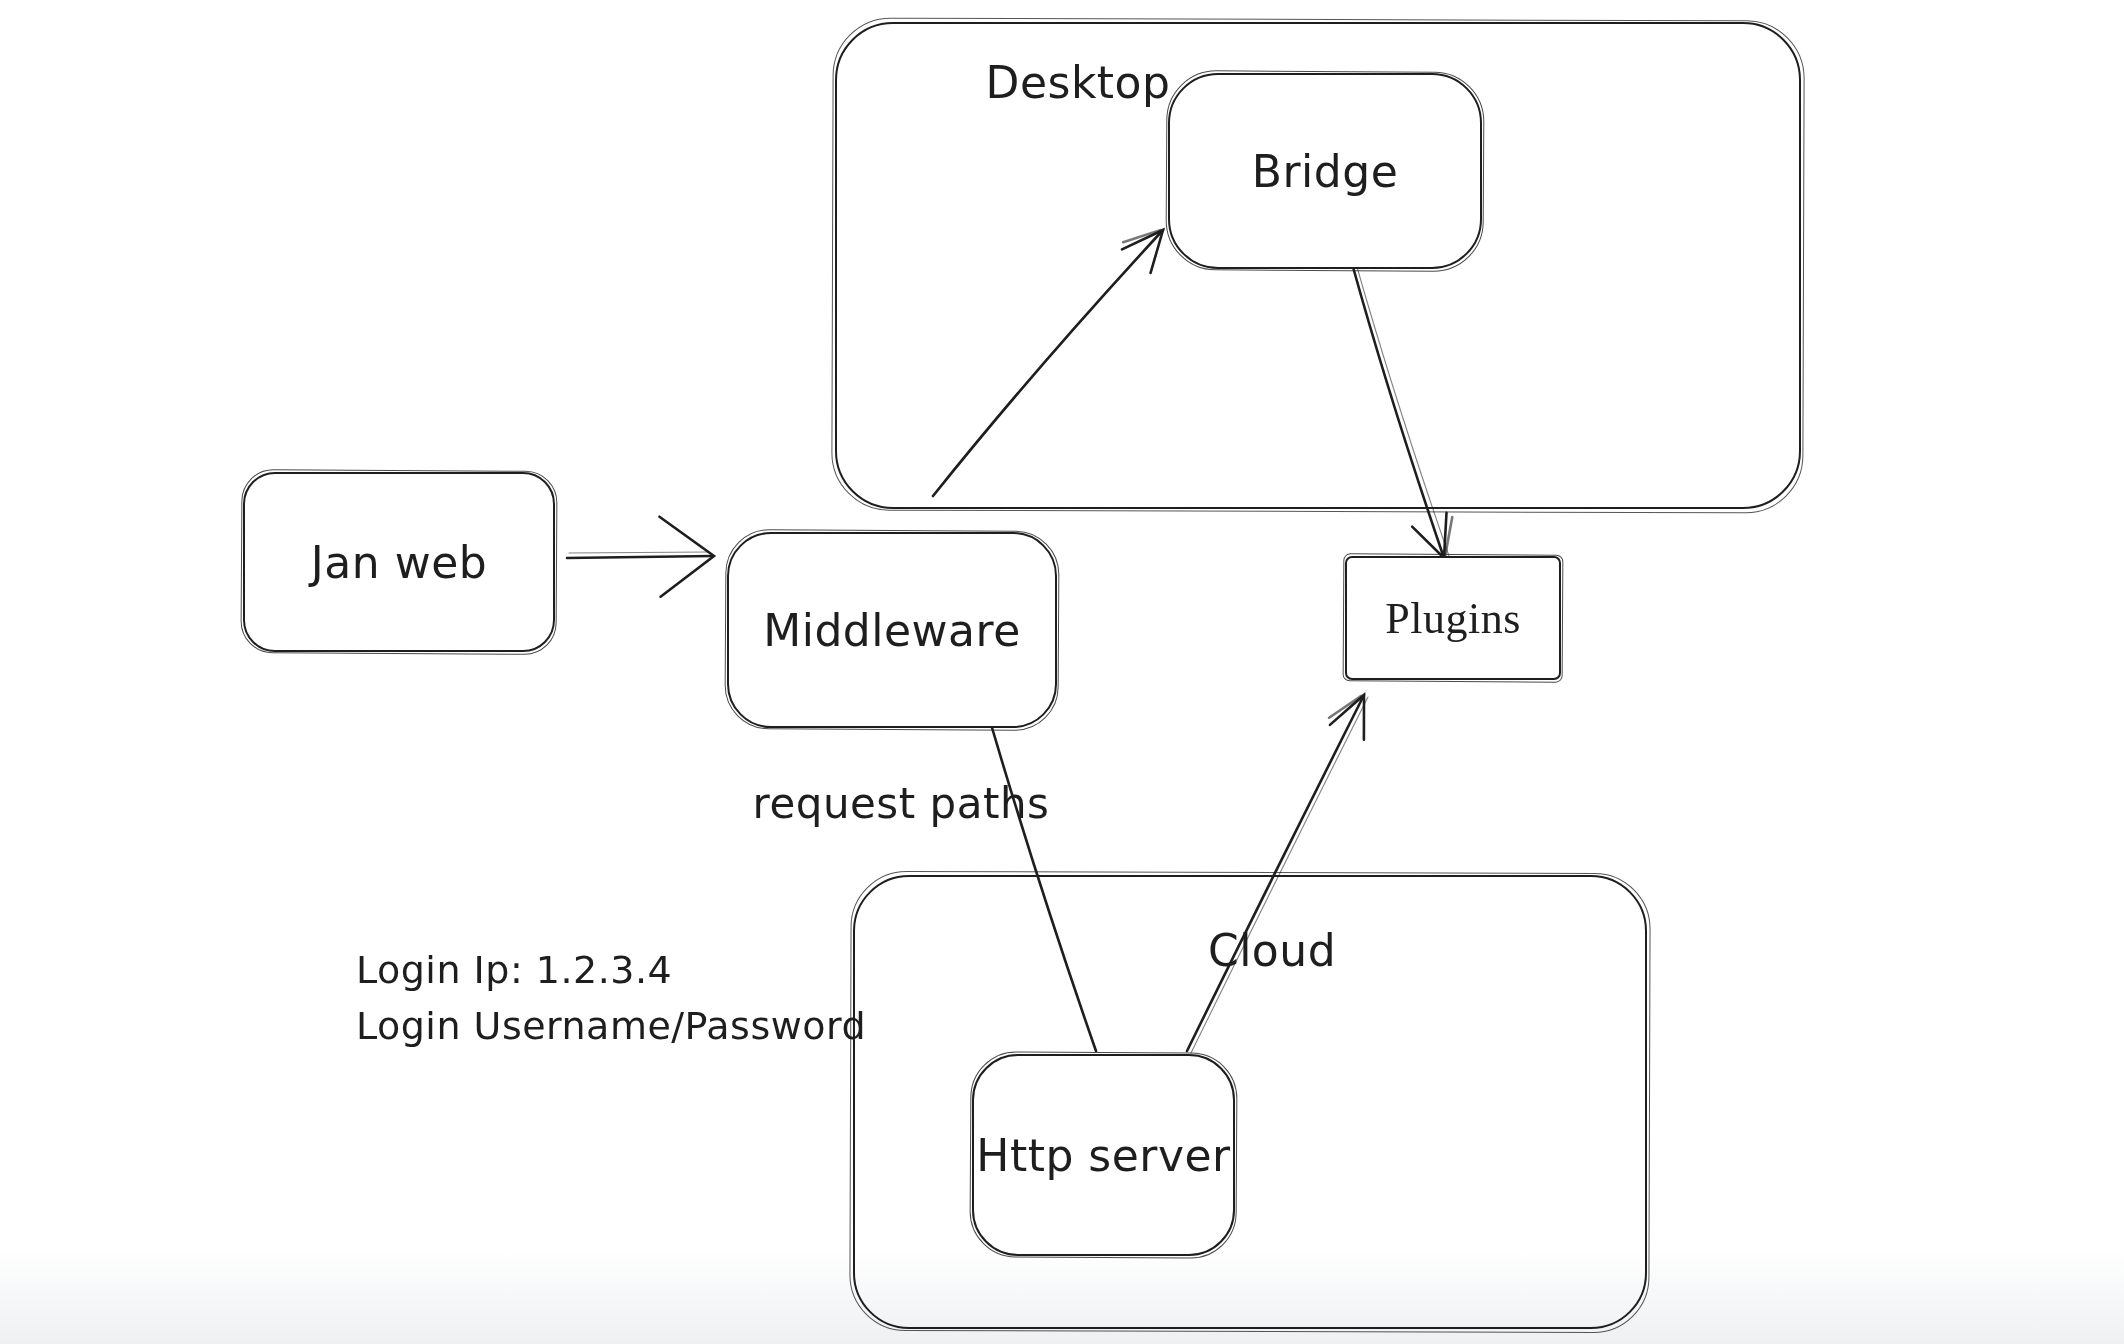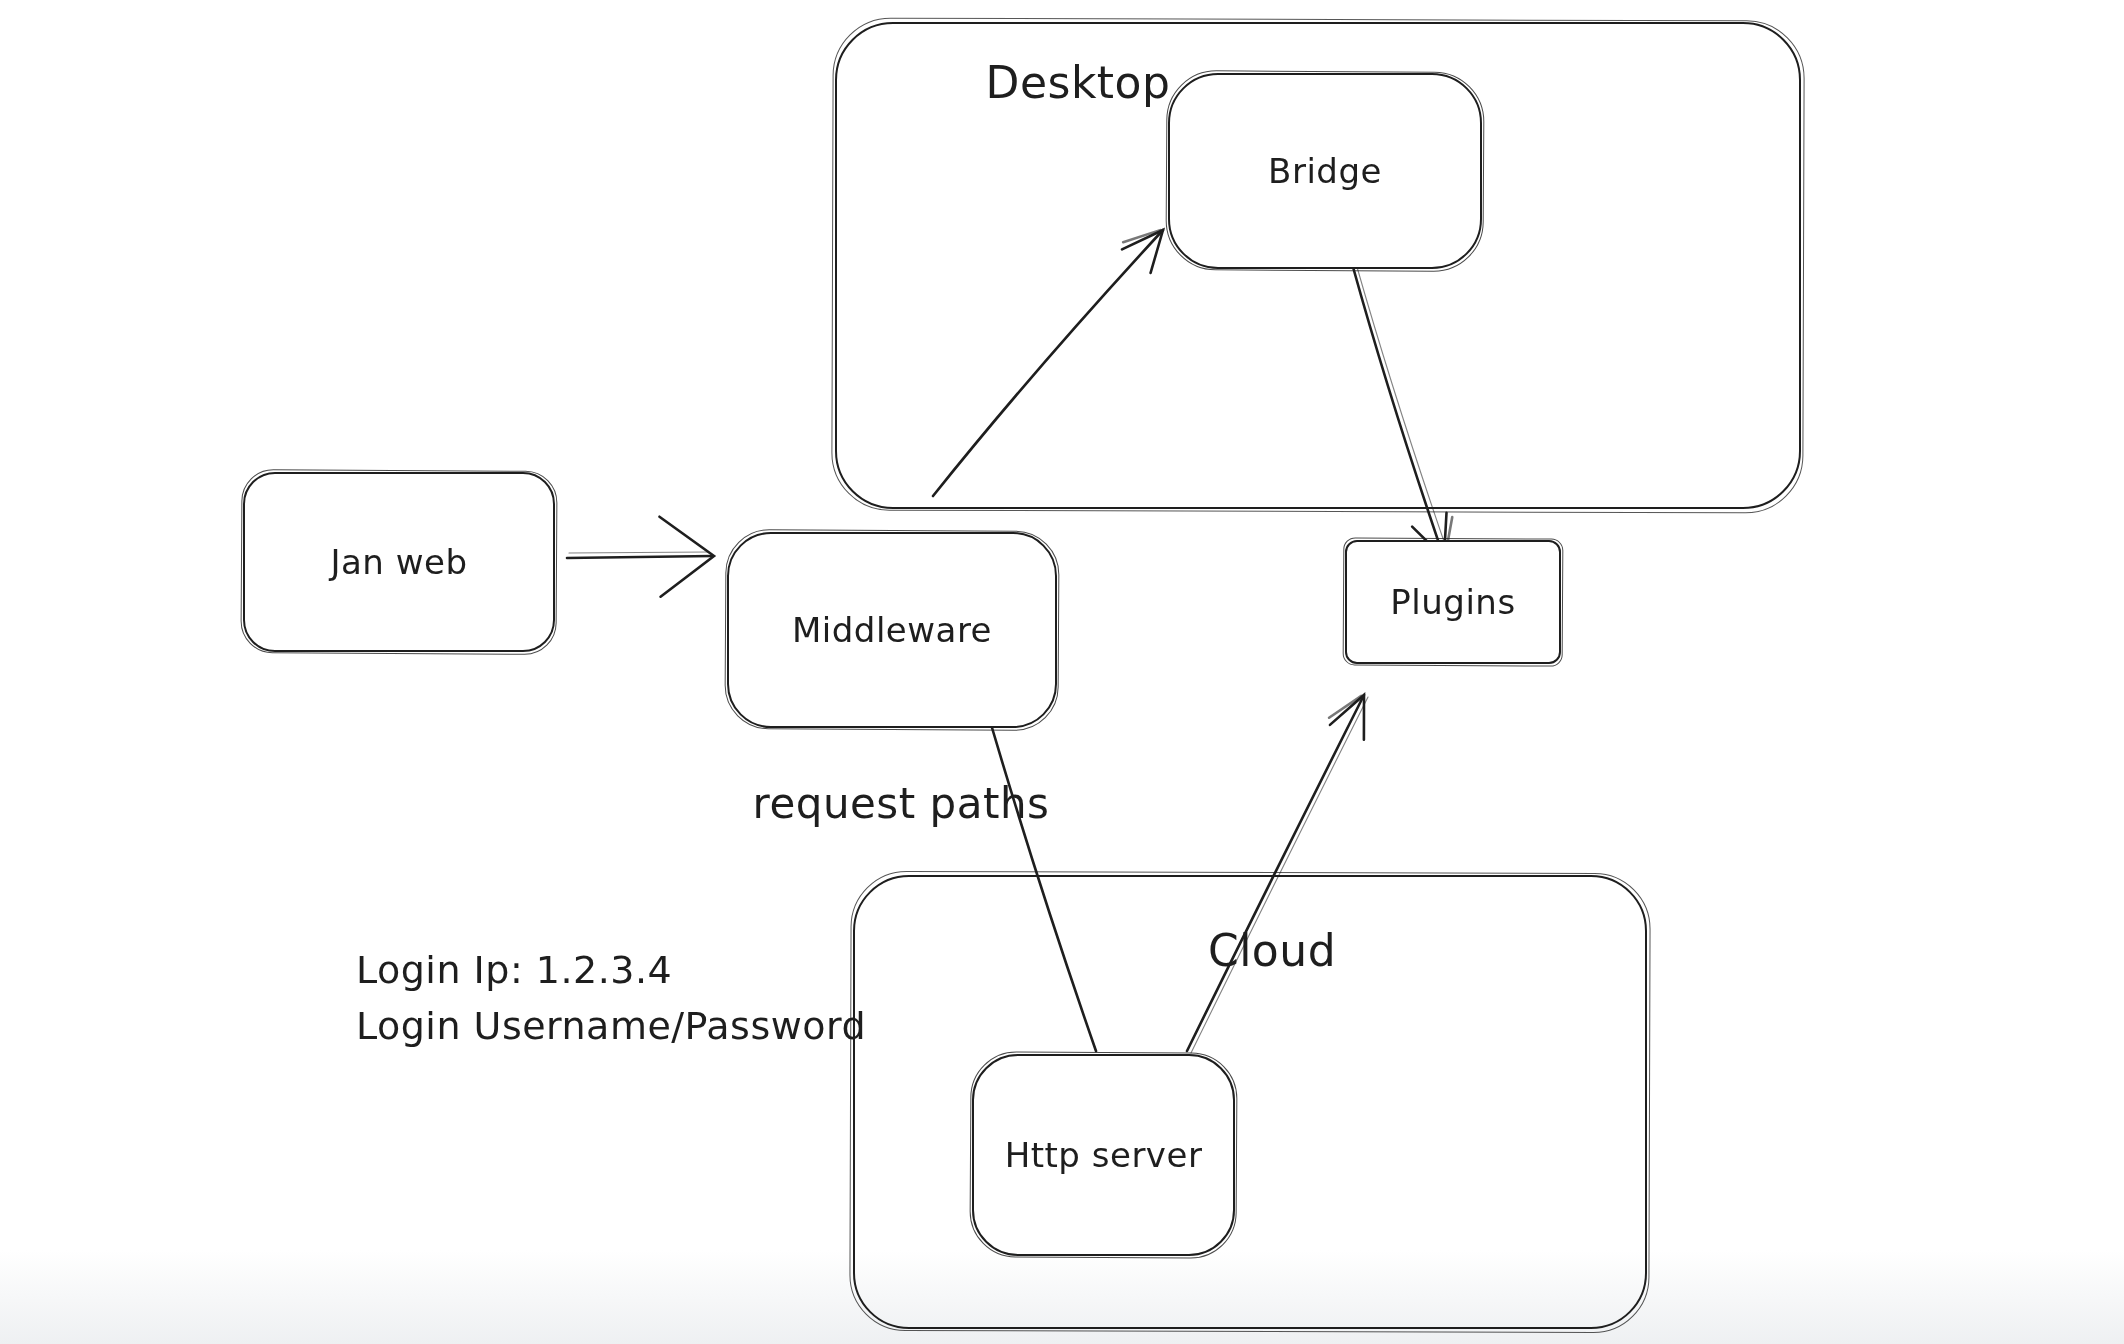--- a/index.html
+++ b/index.html
@@ -16,21 +16,21 @@
     border-radius:inherit;transform:rotate(.18deg);pointer-events:none;
   }
   .node{
     position:absolute;border:2.6px solid #1e1e1e;background:#ffffff;z-index:3;
     display:flex;align-items:center;justify-content:center;
   }
   .node::after{
     content:"";position:absolute;inset:-4px;border:1.4px solid rgba(30,30,30,.8);
     border-radius:inherit;transform:rotate(.35deg);pointer-events:none;
   }
-  .nlabel{font-size:34px;letter-spacing:.5px;white-space:nowrap;}
+  .nlabel{font-size:44px;letter-spacing:.5px;white-space:nowrap;}
   svg.wires{position:absolute;left:0;top:0;z-index:2;}
   svg.wires path{fill:none;stroke:#1e1e1e;stroke-width:2.6;stroke-linecap:round;}
   svg.wires path.echo{stroke-width:1.1;opacity:.55;}
   .float-label{
     position:absolute;z-index:4;white-space:nowrap;font-size:44px;letter-spacing:.5px;
     transform:translate(-50%,-50%);
   }
   .edge-label{font-size:42px;}
   .edge-label.masked{background:#ffffff;padding:2px 10px;}
   .notes{
@@ -76,21 +76,21 @@
   </div>
 
   <div class="node" style="left:727px;top:496px;width:326px;height:192px;border-radius:44px;margin-top:36px;">
     <span class="nlabel">Middleware</span>
   </div>
 
   <div class="node" style="left:1168px;top:73px;width:310px;height:192px;border-radius:50px;">
     <span class="nlabel">Bridge</span>
   </div>
 
-  <div class="node" style="left:1345px;top:540px;width:212px;height:120px;border-radius:12px;">
+  <div class="node" style="left:1345px;top:556px;width:212px;height:120px;border-radius:7px;font-family:Liberation Serif, serif;">
     <span class="nlabel">Plugins</span>
   </div>
 
   <div class="node" style="left:972px;top:1054px;width:259px;height:198px;border-radius:46px;">
     <span class="nlabel">Http server</span>
   </div>
 
   <div class="float-label" style="left:1050px;top:82px;margin-left:28px;">Desktop</div>
 
   <div class="float-label" style="left:1272px;top:950px;">Cloud</div>

